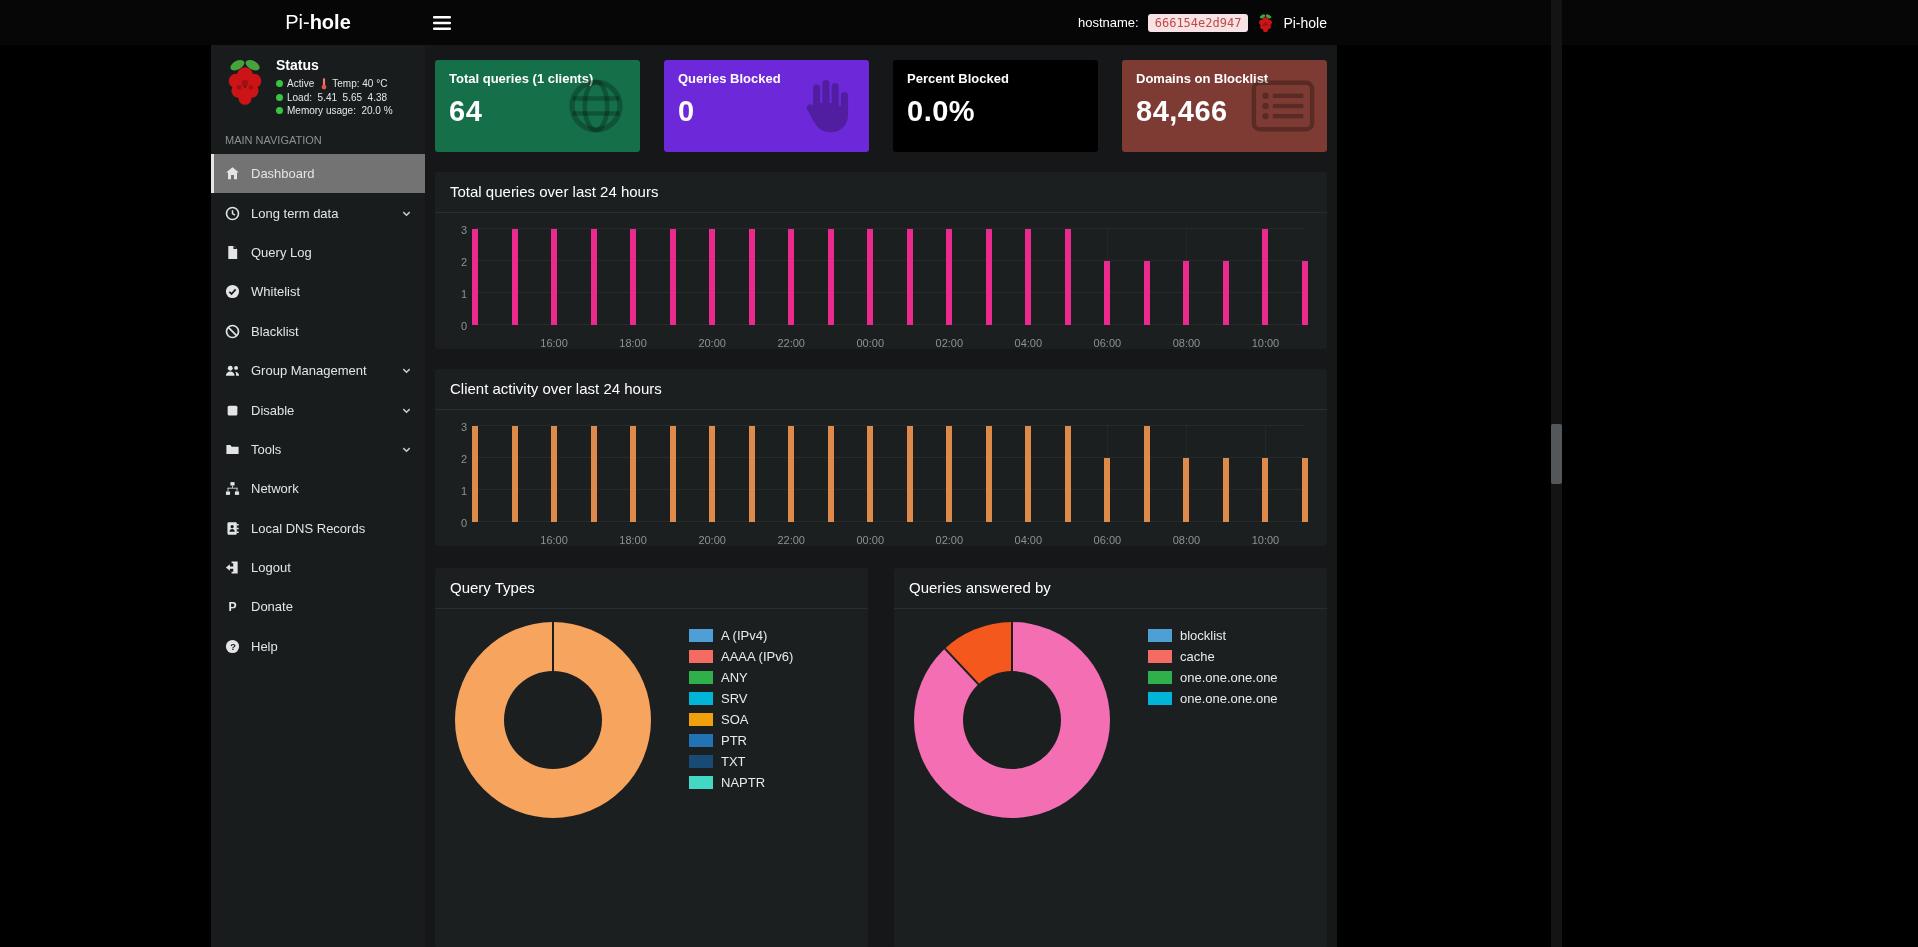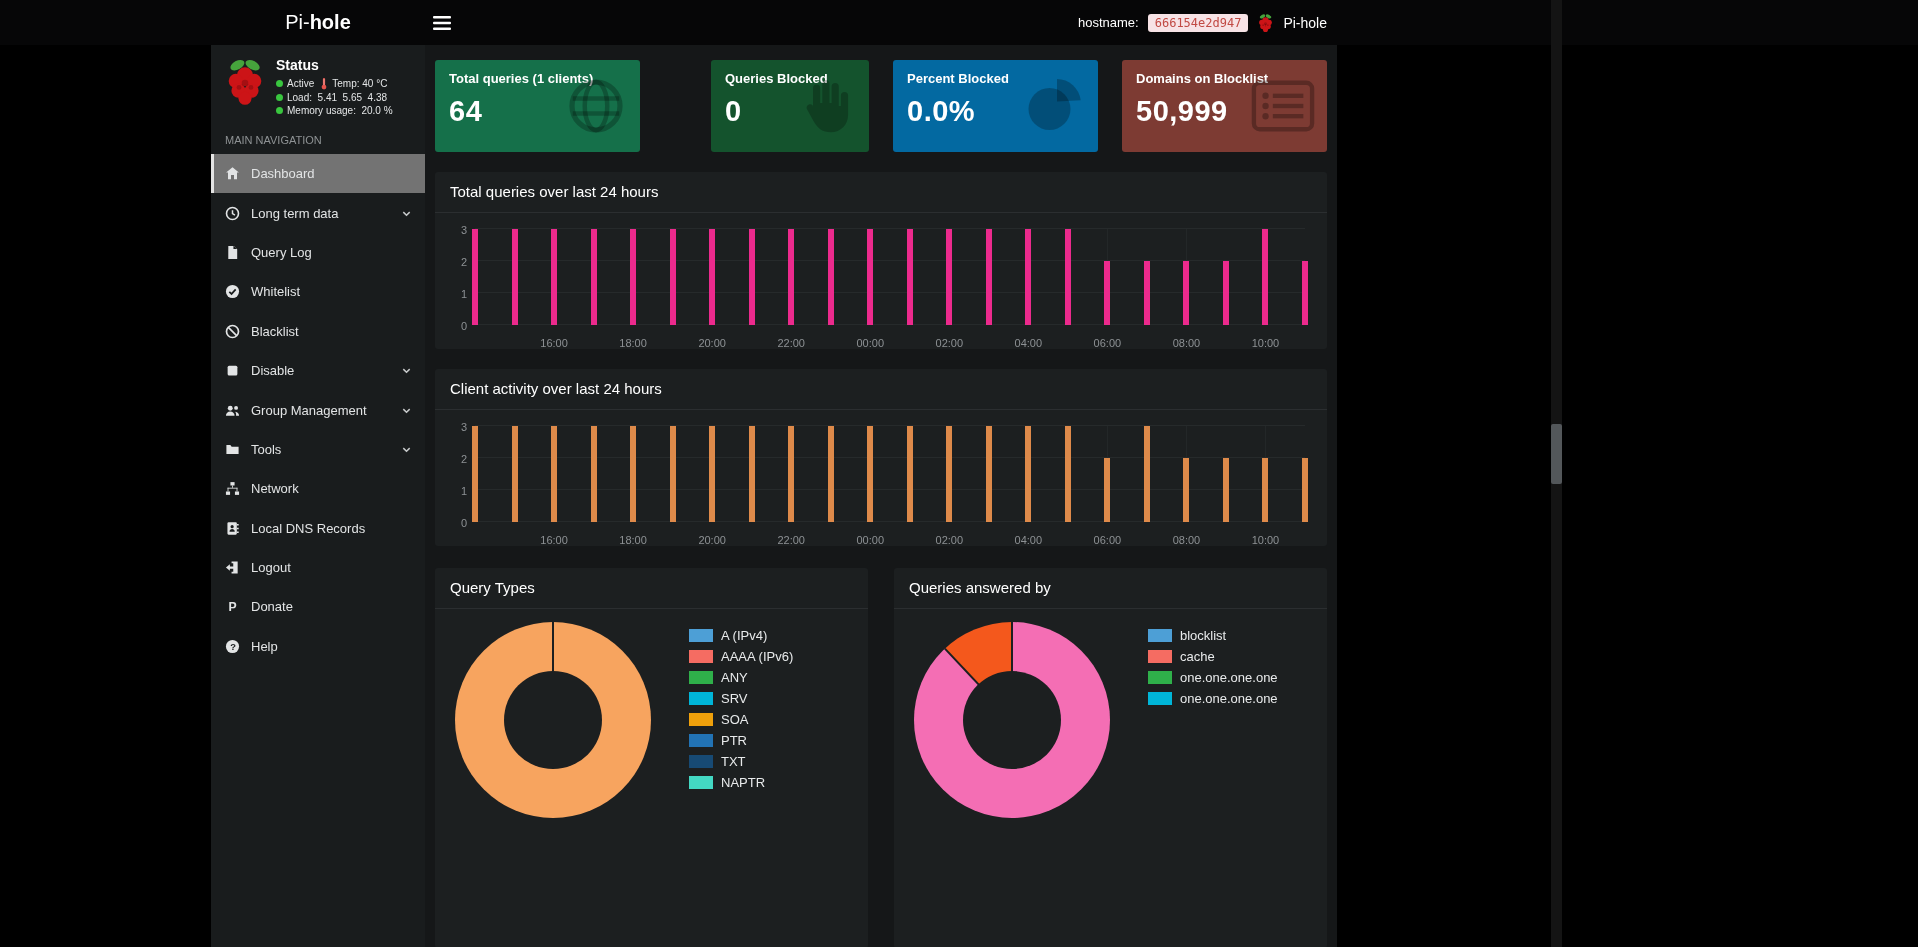--- a/index.html
+++ b/index.html
@@ -214,41 +214,41 @@
           <span class="nav-icon">
             <svg viewBox="0 0 16 16">
               <circle cx="8" cy="8" r="6.4" fill="none" stroke="currentColor" stroke-width="1.8"></circle>
               <path d="M3.6 3.6 12.4 12.4" stroke="currentColor" stroke-width="1.8"></path>
             </svg>
           </span>
           <span class="nav-label">Blacklist</span>
         </a>
         <a class="nav-item">
           <span class="nav-icon">
-            <svg viewBox="0 0 16 16">
-              <rect x="2.8" y="2.8" width="10.4" height="10.4" rx="1.6" fill="currentColor"></rect>
-            </svg>
-          </span>
-          <span class="nav-label">Disable</span>
-          <span class="chev">
-            <svg viewBox="0 0 12 12">
-              <path d="M2.5 4.5 6 8l3.5-3.5" fill="none" stroke="currentColor" stroke-width="1.6"></path>
-            </svg>
-          </span>
-        </a>
-        <a class="nav-item">
-          <span class="nav-icon">
             <svg viewBox="0 0 16 16" fill="currentColor">
               <circle cx="5.6" cy="5.6" r="2.6"></circle>
               <path d="M1 13.5c0-2.5 2-4.5 4.6-4.5s4.6 2 4.6 4.5z"></path>
               <circle cx="11.8" cy="5.2" r="2.1"></circle>
               <path d="M11 9.2c2.3.3 4 2.1 4 4.3h-3.2a6 6 0 0 0-.8-4.3z"></path>
             </svg>
           </span>
           <span class="nav-label">Group Management</span>
+          <span class="chev">
+            <svg viewBox="0 0 12 12">
+              <path d="M2.5 4.5 6 8l3.5-3.5" fill="none" stroke="currentColor" stroke-width="1.6"></path>
+            </svg>
+          </span>
+        </a>
+        <a class="nav-item">
+          <span class="nav-icon">
+            <svg viewBox="0 0 16 16">
+              <rect x="2.8" y="2.8" width="10.4" height="10.4" rx="1.6" fill="currentColor"></rect>
+            </svg>
+          </span>
+          <span class="nav-label">Disable</span>
           <span class="chev">
             <svg viewBox="0 0 12 12">
               <path d="M2.5 4.5 6 8l3.5-3.5" fill="none" stroke="currentColor" stroke-width="1.6"></path>
             </svg>
           </span>
         </a>
         <a class="nav-item">
           <span class="nav-icon">
             <svg viewBox="0 0 16 16">
               <path fill="currentColor" d="M1.5 3.2h4.2l1.4 1.8h7.4v7.8h-13z"></path>
@@ -320,42 +320,42 @@
           <div class="card-title">Total queries (1 clients)</div>
           <div class="card-value">64</div>
           <span class="card-icon">
             <svg viewBox="0 0 40 40" fill="none" stroke="rgba(0,0,0,0.25)">
               <circle cx="20" cy="20" r="16" stroke-width="3.5"></circle>
               <ellipse cx="20" cy="20" rx="7.5" ry="16" stroke-width="3"></ellipse>
               <path d="M4.5 15h31M4.5 25h31" stroke-width="3"></path>
             </svg>
           </span>
         </div>
-        <div class="card" style="background: #14532d; margin-left: 47px;">
+        <div class="card" style="background: #6d28d9;">
           <div class="card-title">Queries Blocked</div>
           <div class="card-value">0</div>
           <span class="card-icon">
             <svg viewBox="0 0 40 40" fill="rgba(0,0,0,0.25)">
               <path d="M12 21V8a2.4 2.4 0 0 1 4.8 0v10h1.4V5a2.4 2.4 0 0 1 4.8 0v13h1.4V7a2.4 2.4 0 0 1 4.8 0v13h1.4v-7a2.4 2.4 0 0 1 4.8 0v13c0 6.5-4.8 11.5-11.5 11.5-5.5 0-8.9-2.6-11.6-7.5l-4.2-7.6c-1.4-2.6 1.9-4.8 3.8-2.7z"></path>
             </svg>
           </span>
         </div>
-        <div class="card" style="background: #0369a1;">
+        <div class="card" style="background: #000000;">
           <div class="card-title">Percent Blocked</div>
           <div class="card-value">0.0%</div>
           <span class="card-icon">
             <svg viewBox="0 0 40 40" fill="rgba(0,0,0,0.25)">
               <circle cx="17" cy="22" r="14"></circle>
               <path d="M22 2a16 16 0 0 1 15.8 14.2L22 17z"></path>
             </svg>
           </span>
         </div>
         <div class="card" style="background: rgb(125, 59, 51);">
           <div class="card-title">Domains on Blocklist</div>
-          <div class="card-value">50,999</div>
+          <div class="card-value">84,466</div>
           <span class="card-icon">
             <svg viewBox="0 0 44 40">
               <rect x="2" y="4" width="40" height="32" rx="4" fill="none" stroke="rgba(0,0,0,0.28)" stroke-width="3"></rect>
               <g fill="rgba(0,0,0,0.28)">
                 <circle cx="10" cy="13" r="2.2"></circle>
                 <circle cx="10" cy="20" r="2.2"></circle>
                 <circle cx="10" cy="27" r="2.2"></circle>
                 <rect x="15" y="11.5" width="21" height="3"></rect>
                 <rect x="15" y="18.5" width="21" height="3"></rect>
                 <rect x="15" y="25.5" width="21" height="3"></rect>

